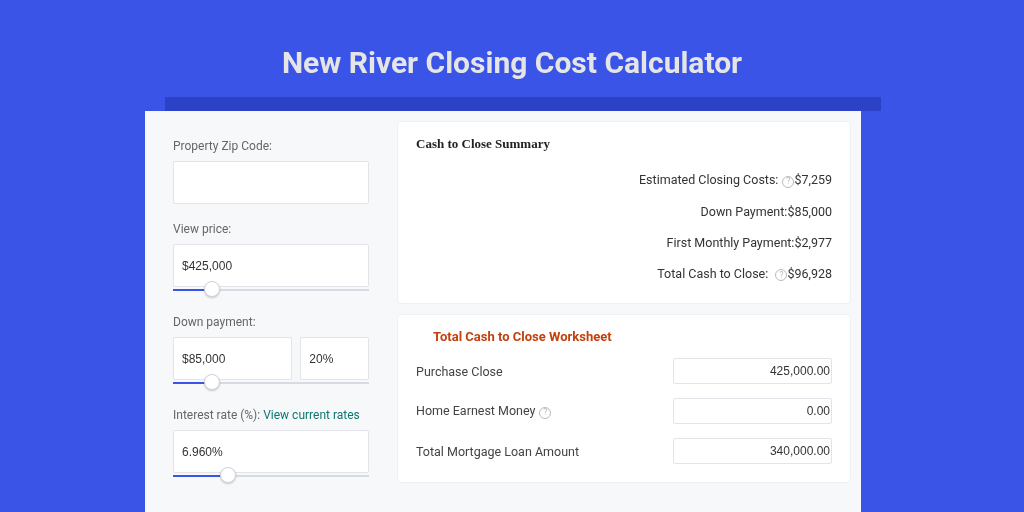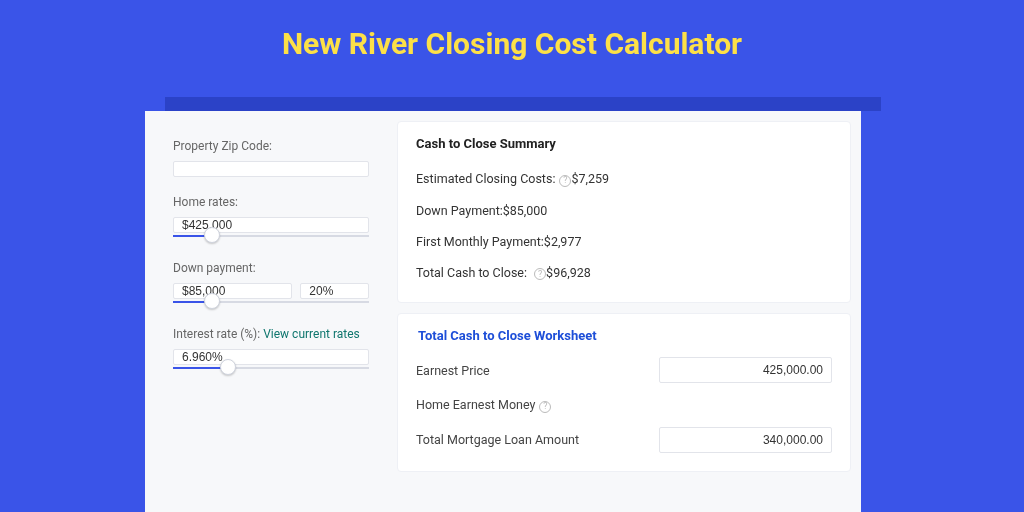--- a/index.html
+++ b/index.html
@@ -1,24 +1,24 @@
 <!DOCTYPE html>
 <html><head>
 <meta charset="utf-8">
 <style>
   * { box-sizing: border-box; margin: 0; padding: 0; }
   html, body { width: 1024px; height: 512px; overflow: hidden; font-family: -apple-system, BlinkMacSystemFont, "Segoe UI", Roboto, Arial, sans-serif; }
   body { background: #3A54E8; }
 
   .page-title {
     text-align: center;
-    color: #fde047;
+    color: #e5e5e5;
     font-weight: 700;
     font-size: 30px;
-    padding: 26px 0 20px 0;
+    padding: 45px 0 20px 0;
   }
 
   .shadow-bar {
     position: absolute;
     left: 165px;
     top: 97px;
     width: 716px;
     height: 14px;
     background: #2B42C7;
   }
@@ -37,21 +37,21 @@
   .left {
     width: 242px;
     padding: 28px 18px 0 28px;
     font-size: 12px;
     color: #555;
   }
   .field { margin-bottom: 18px; }
   .field-label { color: #666; font-size: 12px; margin-bottom: 8px; }
   .text-input, .val-input {
     width: 100%;
-    height: 16px;
+    height: 43px;
     background: #fff;
     border: 1px solid #E2E4EA;
     border-radius: 2px;
     padding: 0 8px;
     font-size: 12px;
     color: #333;
   }
   .row { display: flex; gap: 8px; }
   .row .text-input:first-child { flex: 2; }
   .row .text-input:last-child  { flex: 1; }
@@ -70,59 +70,59 @@
   }
 
   .link { color:#0f766e; text-decoration:none; }
 
   
   .right { flex: 1; padding: 10px 10px 0 10px; }
   .card {
     background:#fff; border:1px solid #EEF0F5; border-radius:4px;
     padding: 14px 18px; margin-bottom: 10px;
   }
-  .card h3 { font-size: 13px; font-weight:700; color:#222; margin-bottom: 12px; }
-  .line { display:flex; justify-content:flex-start; align-items:center;
+  .card h3 { font-size: 13px; font-weight:700; color:#222; margin-bottom: 12px; font-family: Liberation Serif, serif; }
+  .line { display:flex; justify-content:flex-end; align-items:center;
           font-size:12.5px; color:#333; padding: 8px 0; }
   .line + .line { border-top: none; }
   .bold { font-weight:400; }
   .help {
     display:inline-flex; width:12px; height:12px; border:1px solid #bbb;
     border-radius:50%; font-size:9px; color:#bbb; align-items:center;
     justify-content:center; margin-left:4px; line-height:1;
   }
 
-  .ws-title { font-size:13px; font-weight:700; color:#1d4ed8; margin: 0 0 14px 2px; }
+  .ws-title { font-size:13px; font-weight:700; color:#c2410c; margin: 0 0 14px 17px; }
   .ws-row {
     display:flex; justify-content:space-between; align-items:center;
     font-size:12.5px; color:#444; margin-bottom: 14px;
   }
   .ws-val {
     min-width: 90px; height:26px; background:#fff; border:1px solid #E2E4EA;
-    border-radius:2px; text-align:right; padding: 0 8px; font-size:12px;
+    border-radius:2px; text-align:right; padding: 0 1px; font-size:12px;
     color:#333; line-height:24px;
   }
 </style>
 </head>
 <body>
 
 <div class="page-title">New River Closing Cost Calculator</div>
 <div class="shadow-bar"></div>
 
 <div class="panel">
 
   <div class="left">
 
     <div class="field">
       <div class="field-label">Property Zip Code:</div>
       <input class="text-input" value="" style="">
     </div>
 
     <div class="field">
-      <div class="field-label">Home rates:</div>
+      <div class="field-label">View price:</div>
       <input class="text-input" value="$425,000" style="">
       <div class="slider-wrap">
         <div class="slider-track"></div>
         <div class="slider-fill" style="width: 20%;"></div>
         <div class="slider-thumb" style="left: 20%;"></div>
       </div>
     </div>
 
     <div class="field">
       <div class="field-label">Down payment:</div>
@@ -176,25 +176,26 @@
           <span class="help">?</span>
         </span>
         <span>$96,928</span>
       </div>
     </div>
 
     <div class="card" style="padding-bottom:4px;">
       <div class="ws-title">Total Cash to Close Worksheet</div>
       <div id="worksheet-rows">
           <div class="ws-row">
-            <span><span>Earnest Price</span></span>
+            <span><span>Purchase Close</span></span>
             <input class="ws-val" value="425,000.00" style="">
           </div>
           <div class="ws-row">
             <span><span>Home Earnest Money</span><span class="help">?</span></span>
+            <input class="ws-val" value="0.00" style="">
           </div>
           <div class="ws-row">
             <span><span>Total Mortgage Loan Amount</span></span>
             <input class="ws-val" value="340,000.00" style="">
           </div>
         </div>
     </div>
 
   </div>
 </div>

